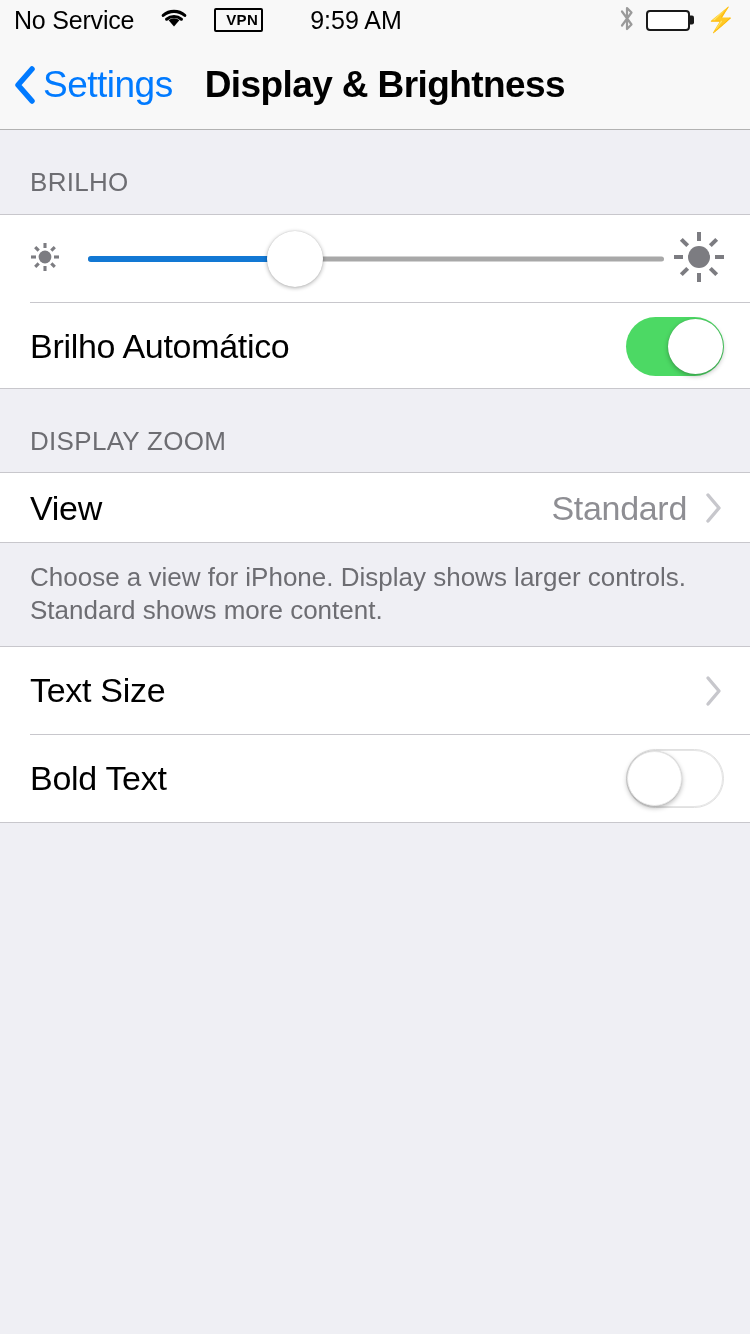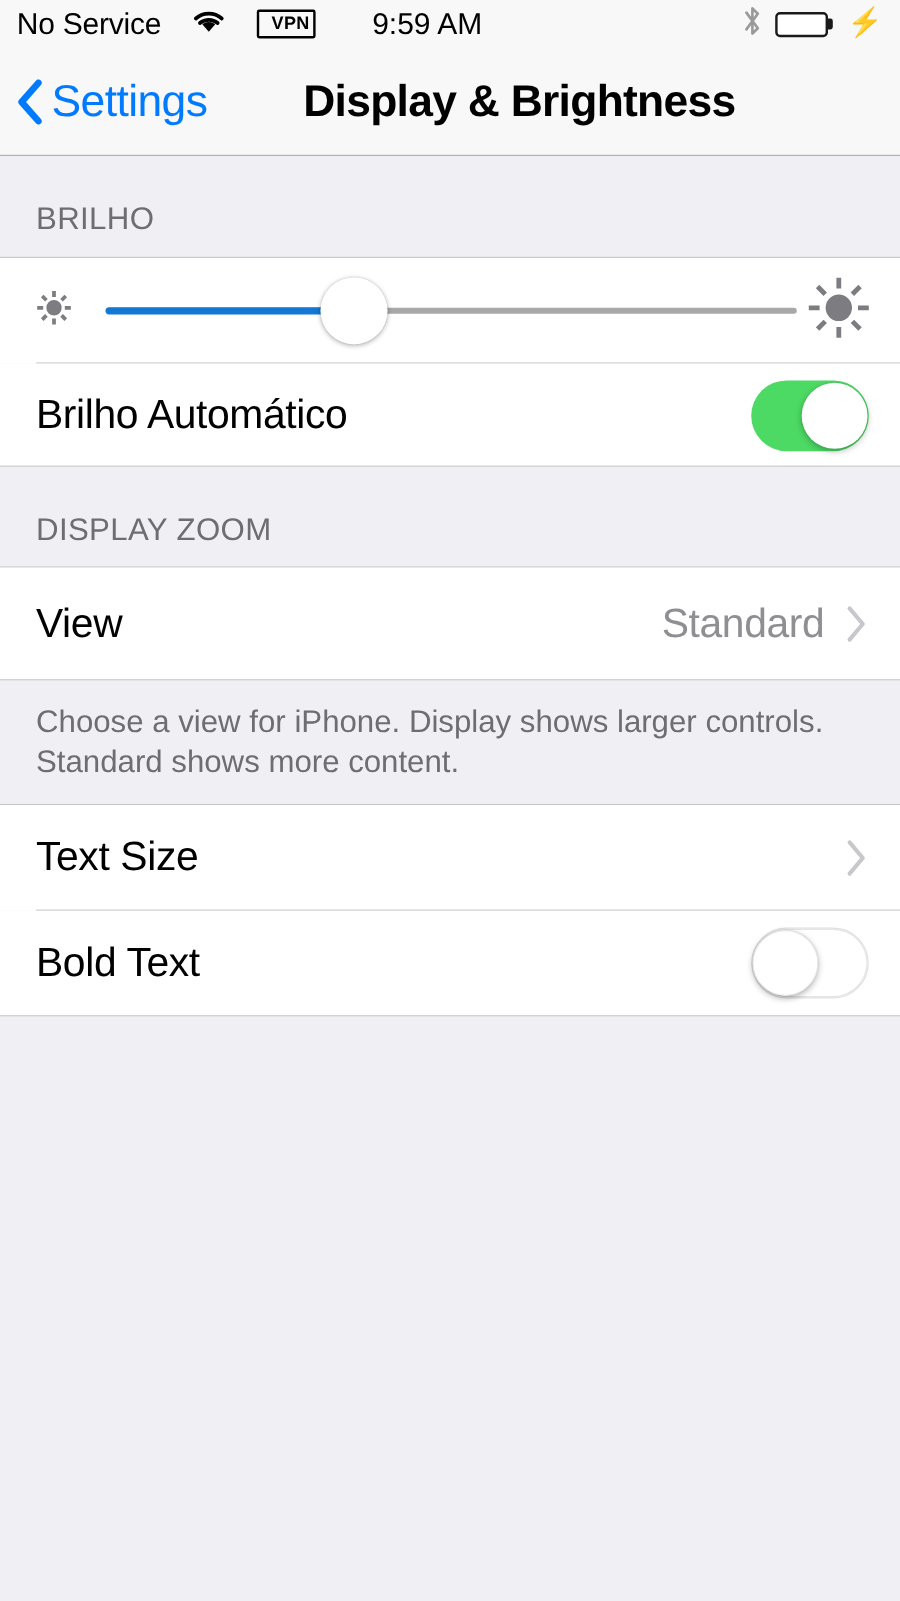--- a/index.html
+++ b/index.html
@@ -36,21 +36,21 @@
   .batt-nub {
     position:absolute; right:-6px; top:50%; transform:translateY(-50%);
     width:4px; height:9px; background:#1a1a1a; border-radius:0 2px 2px 0;
   }
   .bolt { font-size:24px; color:#000; line-height:1; margin-left:5px; }
 
   
   #nav-bar {
     position:absolute; top:40px; left:0; width:750px; height:90px;
     background:#F8F8F8; border-bottom:1px solid #B2B2B2;
-    display:flex; align-items:center;gap:48px;
+    display:flex; align-items:center;
   }
   #back-button {
     display:flex; align-items:center; margin-left:14px; cursor:pointer; gap:7px;
   }
   .back-chev { width:22px; height:38px; display:block; }
   #back-label { font-size:37px; color:#007AFF; letter-spacing:-0.5px; }
   #nav-title {
     font-size:37px; font-weight:700; color:#000;
     margin-left:32px; letter-spacing:-0.6px;
   }
@@ -221,21 +221,21 @@
       <span class="cell-title">Brilho Automático</span>
       <span class="toggle on">
         <span class="knob"></span>
       </span>
       <div class="cell-sep full"></div>
     </div>
 
     <div class="group-header" style="height:83px;padding-bottom:15px;">DISPLAY ZOOM</div>
     <div class="group-top-line"></div>
 
-    <div class="cell" style="height:94px;">
+    <div class="cell" style="height:70px;">
       <span class="cell-title">View</span>
       <span class="cell-value">Standard</span>
       <span class="chev-right">
         <svg width="20" height="34" viewBox="0 0 20 34">
           <path d="M4 4 L15 17 L4 30" stroke="#C7C7CC" stroke-width="3.4" fill="none" stroke-linecap="round" stroke-linejoin="round"></path>
         </svg>
       </span>
       <div class="cell-sep full"></div>
     </div>
 

